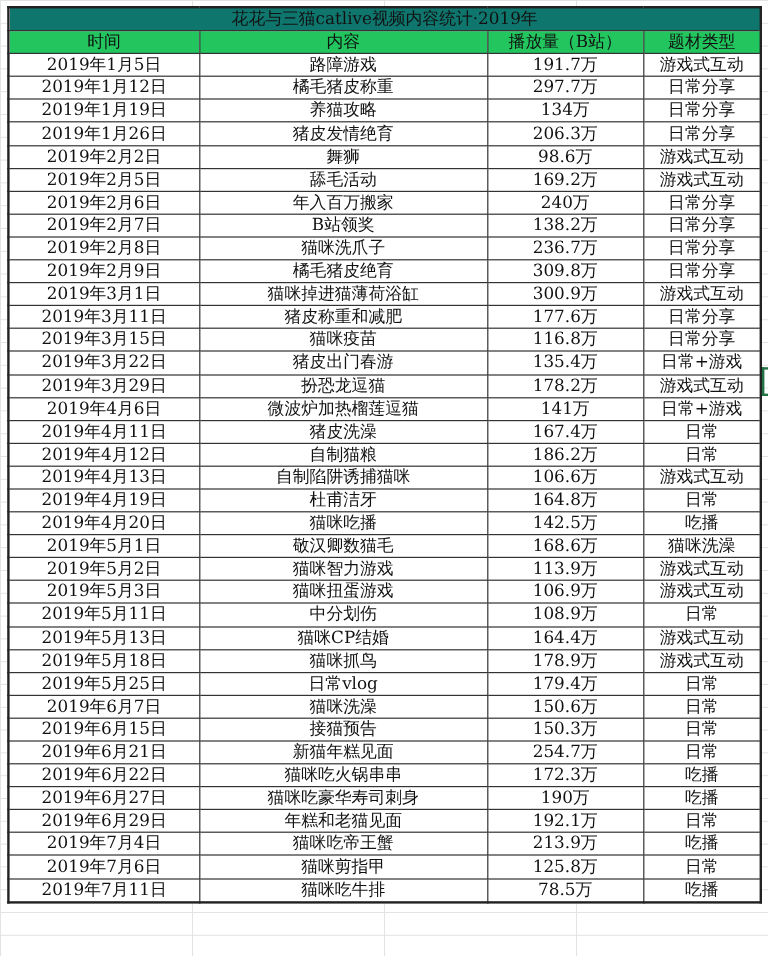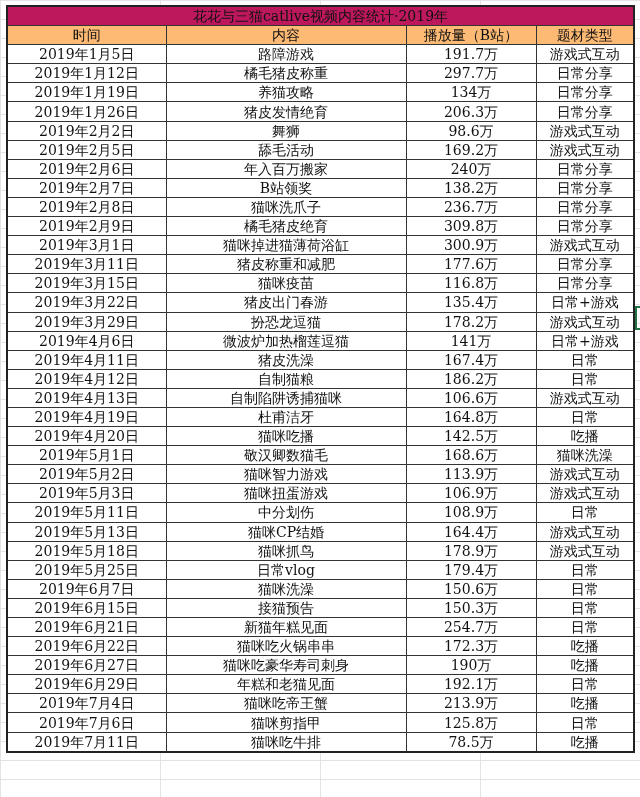--- a/index.html
+++ b/index.html
@@ -9,22 +9,22 @@
     background-image:
       linear-gradient(to right, #e3e3e3 1px, transparent 1px),
       linear-gradient(to bottom, #e3e3e3 1px, transparent 1px);
     background-size: 160px 100%, 100% 19px; }
   table.sheet { position: absolute; left: 6px; top: 5px; width: 627px;
     border-collapse: collapse; table-layout: fixed; background: #fff;
     border: 2px solid #222; }
   table.sheet td, table.sheet th { border: 1px solid #333; padding: 0;
     height: 18.1px; line-height: 18px; text-align: center; font-size: 14px;
     font-weight: normal; white-space: nowrap; overflow: hidden; }
-  .title-row th { background: #be185d; font-size: 15px; height: 20px; margin-top: 28px; }
-  .hdr-row th { background: #fdba74; font-size: 15px; height: 18px; }
+  .title-row th { background: #0f766e; font-size: 15px; height: 20px; margin-top: 28px; }
+  .hdr-row th { background: #22c55e; font-size: 15px; height: 18px; }
   col.c-date { width: 159px; }
   col.c-content { width: 240px; }
   col.c-views { width: 130px; }
   col.c-type { width: 98px; }
   .sel-marker { position: absolute; left: 635px; top: 306px; width: 5px; height: 20px;
     border: 2px solid #217346; border-right: none; }
 </style>
 </head>
 <body>
 

